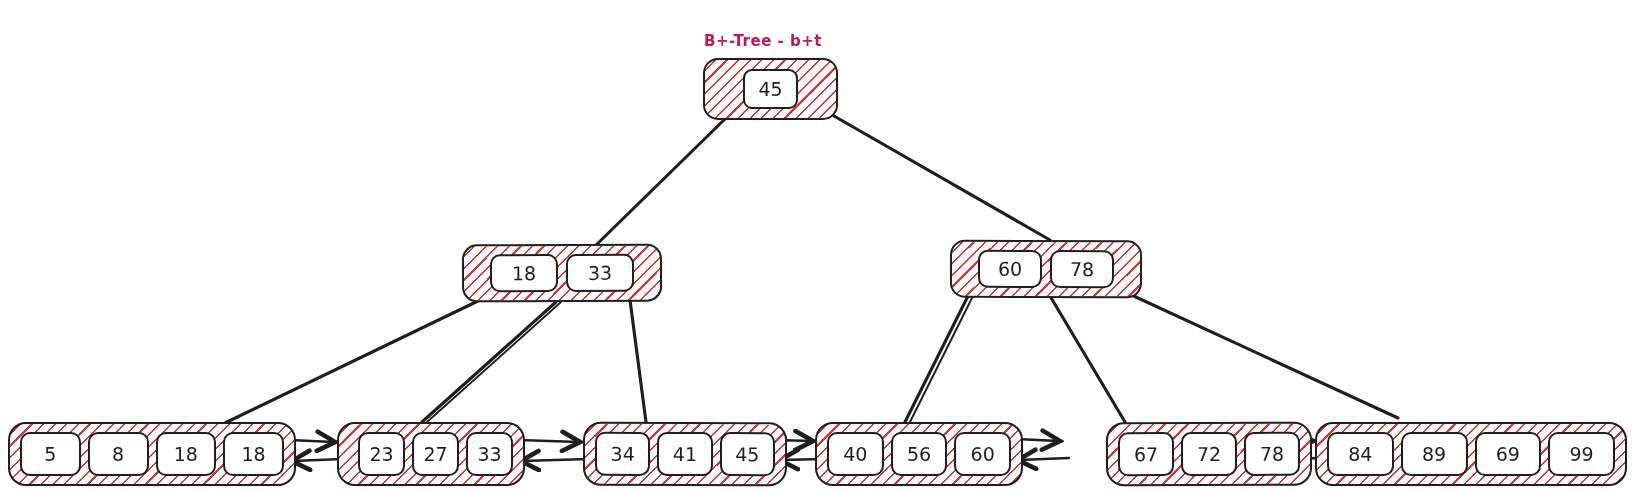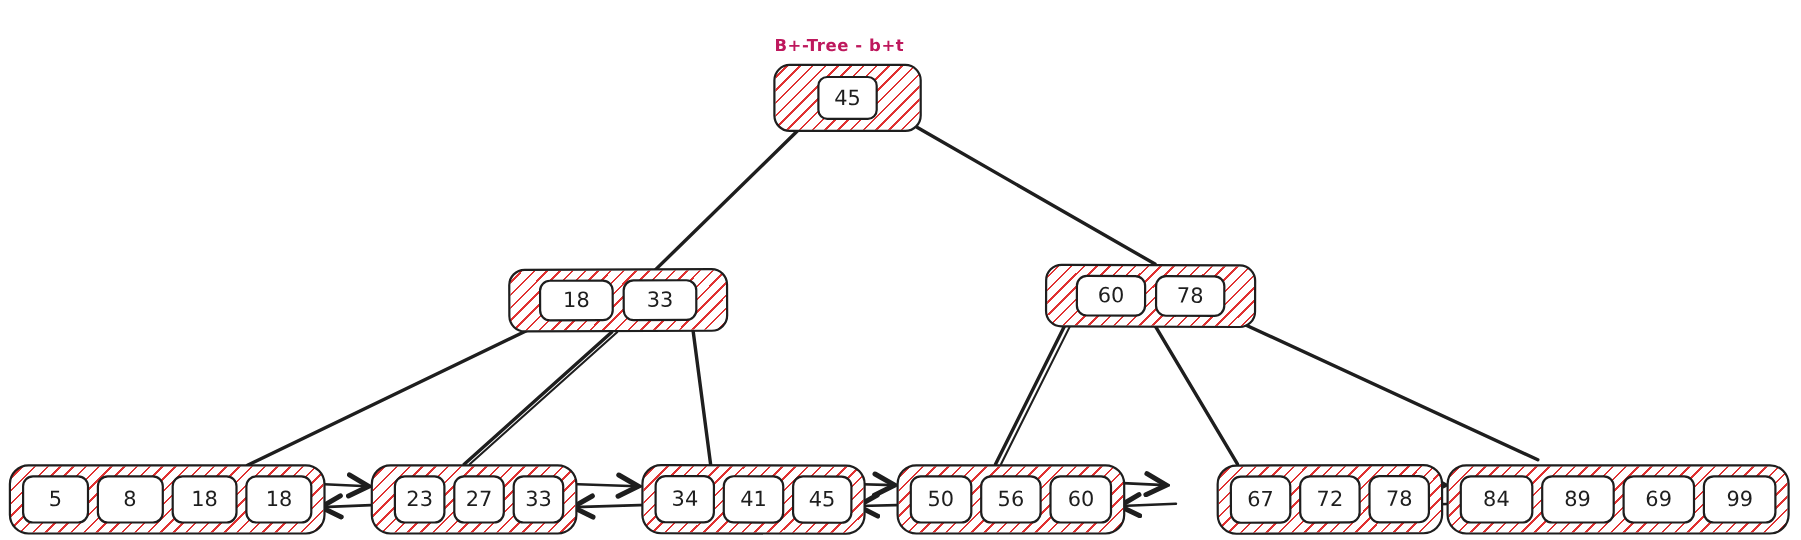--- a/index.html
+++ b/index.html
@@ -126,21 +126,21 @@
     <div class="key">33</div>
   </div>
 
   <div class="node n-leaf n-leaf2">
     <div class="key">34</div>
     <div class="key">41</div>
     <div class="key">45</div>
   </div>
 
   <div class="node n-leaf n-leaf3">
-    <div class="key">50</div>
+    <div class="key">40</div>
     <div class="key">56</div>
     <div class="key">60</div>
   </div>
 
   <div class="node n-leaf n-leaf4">
     <div class="key">67</div>
     <div class="key">72</div>
     <div class="key">78</div>
   </div>
 

